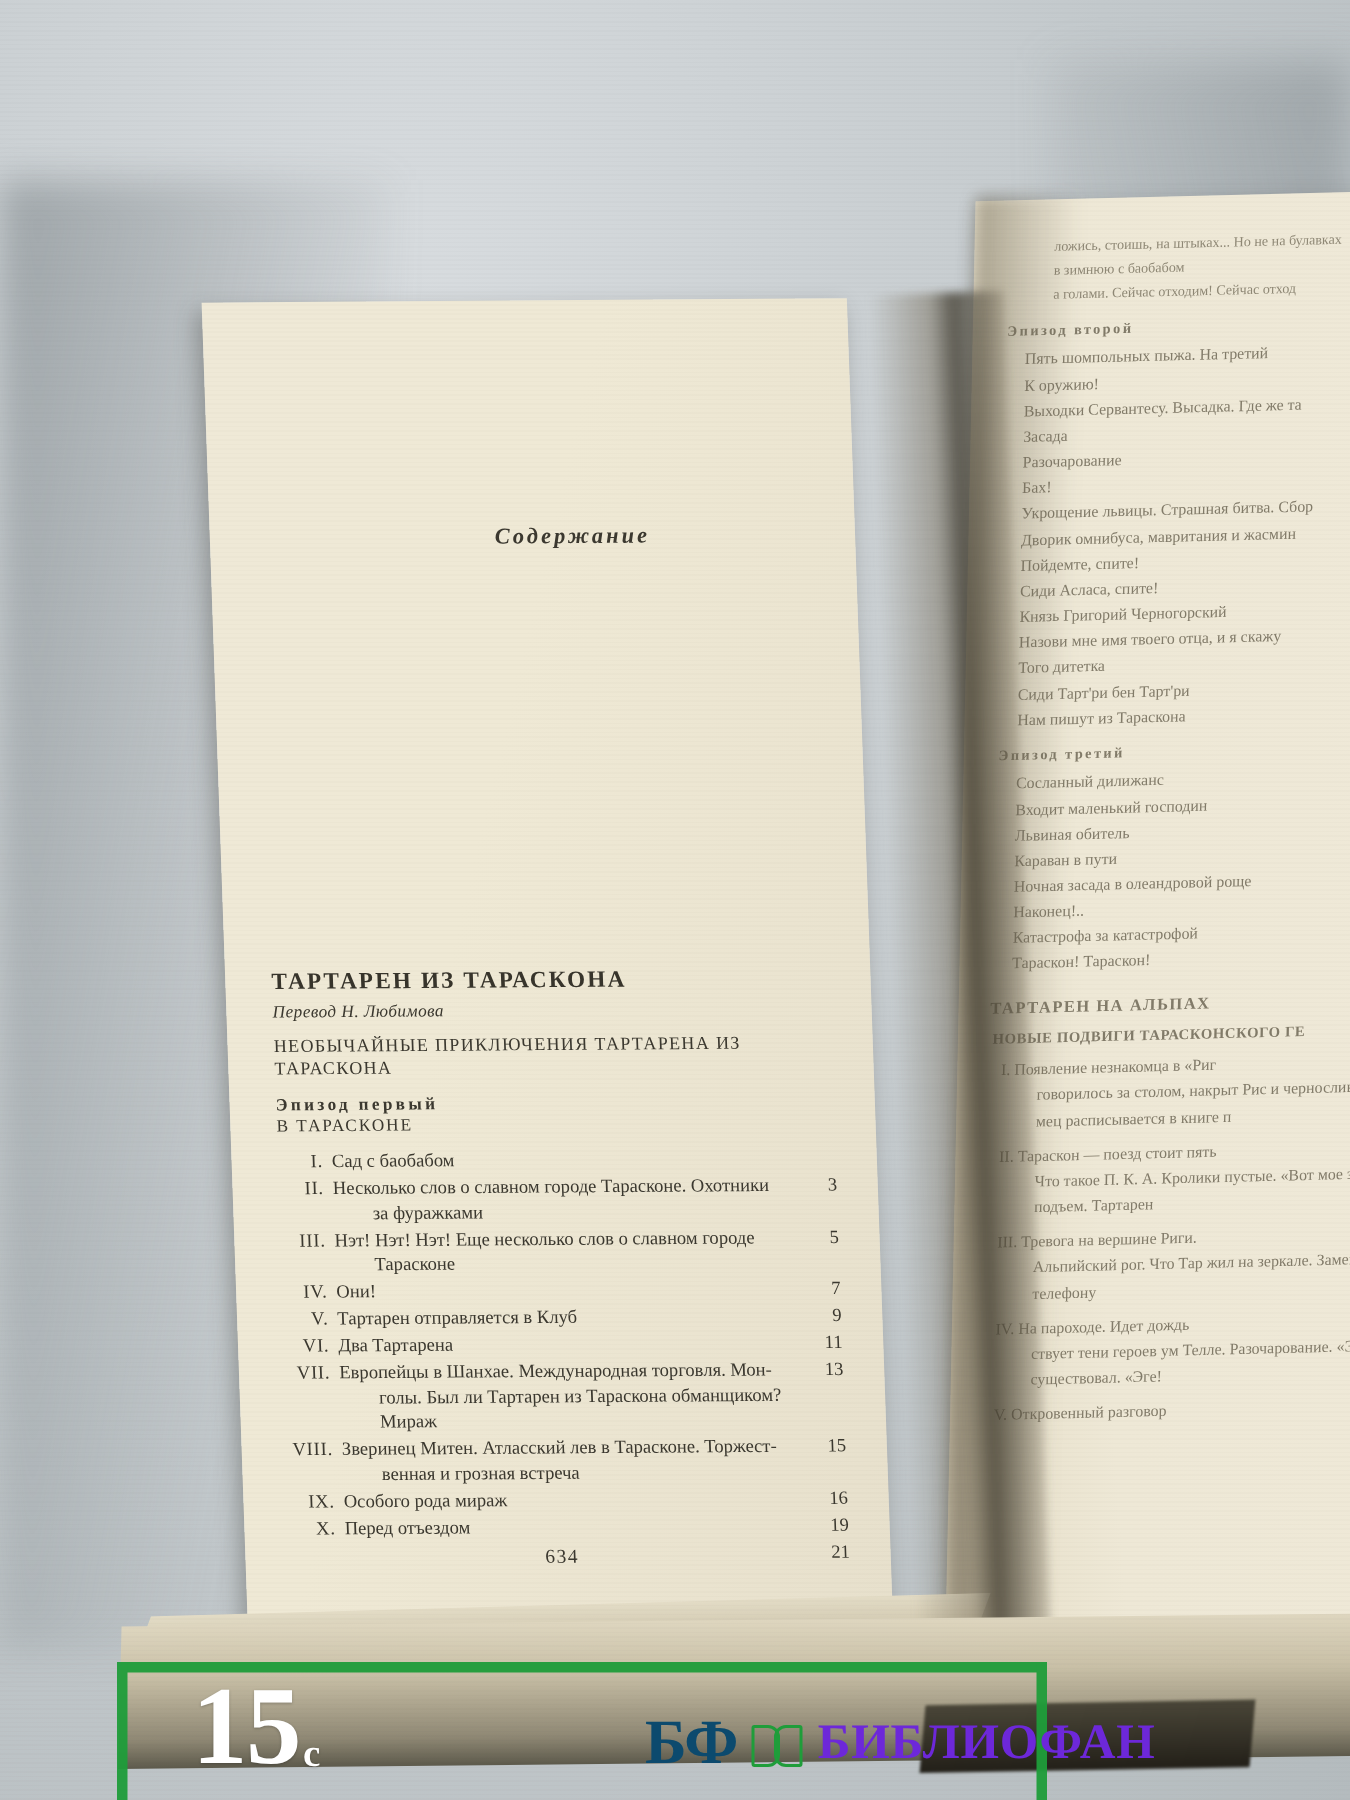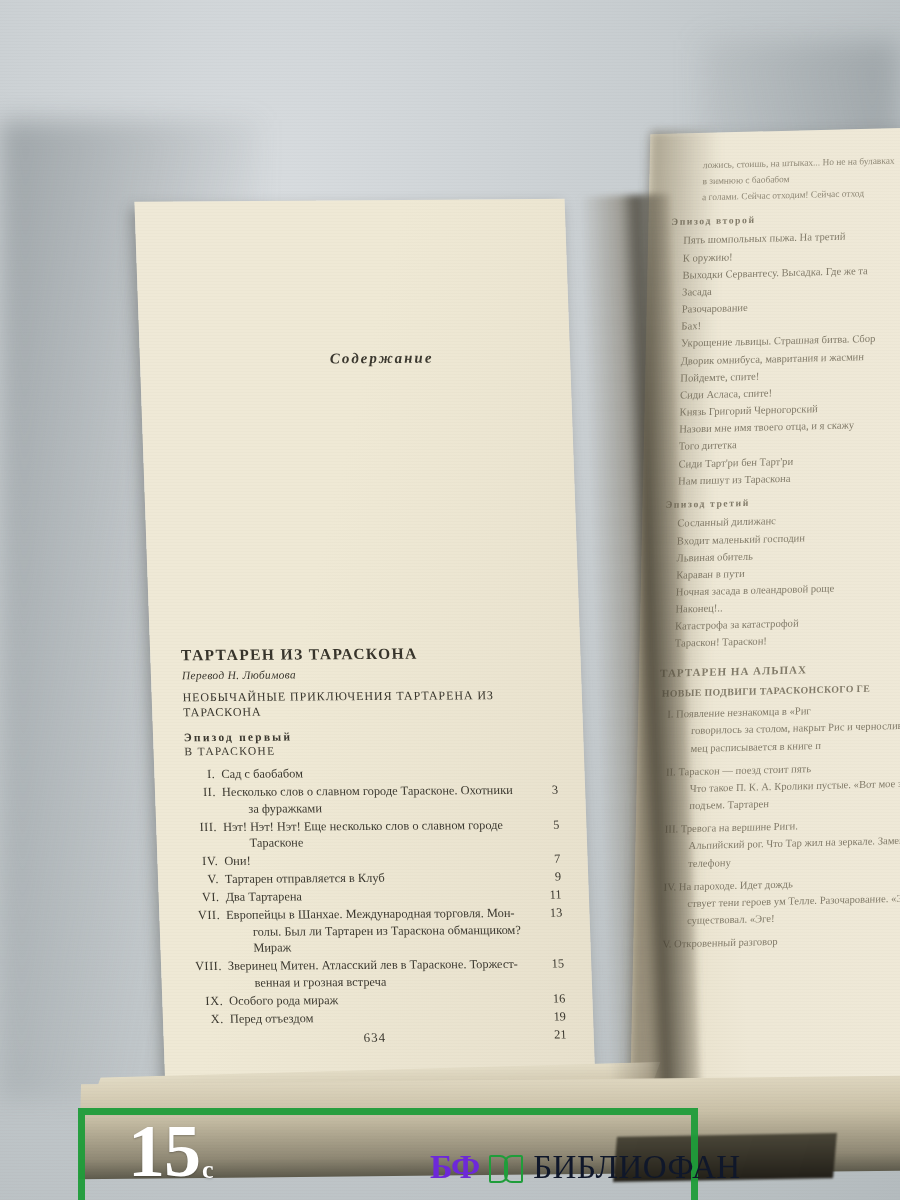--- a/index.html
+++ b/index.html
@@ -174,32 +174,32 @@
     letter-spacing:-1px;
   }
   .wm-price sub {
     font-size:26px; vertical-align:baseline; position:relative; top:2px; left:2px;
   }
   .wm-logo {
     position:absolute; left:430px; bottom:14px;
     display:flex; align-items:center; gap:10px;
   }
   .wm-bf {
-    font-size:34px; font-weight:bold; color:#6d28d9;
+    font-size:42px; font-weight:bold; color:#0c4a6e;
     font-family:"Liberation Serif", serif; letter-spacing:-1px;
   }
   .wm-book { width:34px; height:28px; position:relative; }
   .wm-book:before, .wm-book:after{
     content:""; position:absolute; top:2px; width:15px; height:24px;
     border:2.5px solid #1f9d3a; border-radius:2px 8px 8px 2px;
   }
   .wm-book:before { left:0; }
   .wm-book:after { right:0; border-radius:8px 2px 2px 8px; }
   .wm-name {
-    font-size:33px; font-weight:normal; color:#0f172a; letter-spacing:.5px;
+    font-size:33px; font-weight:bold; color:#6d28d9; letter-spacing:.5px;
   }
 
   
   .grain {
     position:absolute; inset:0; pointer-events:none;
     background:
       repeating-linear-gradient(0deg, rgba(0,0,0,.012) 0 1px, rgba(255,255,255,0) 1px 3px);
     mix-blend-mode:multiply;
   }
 </style>

